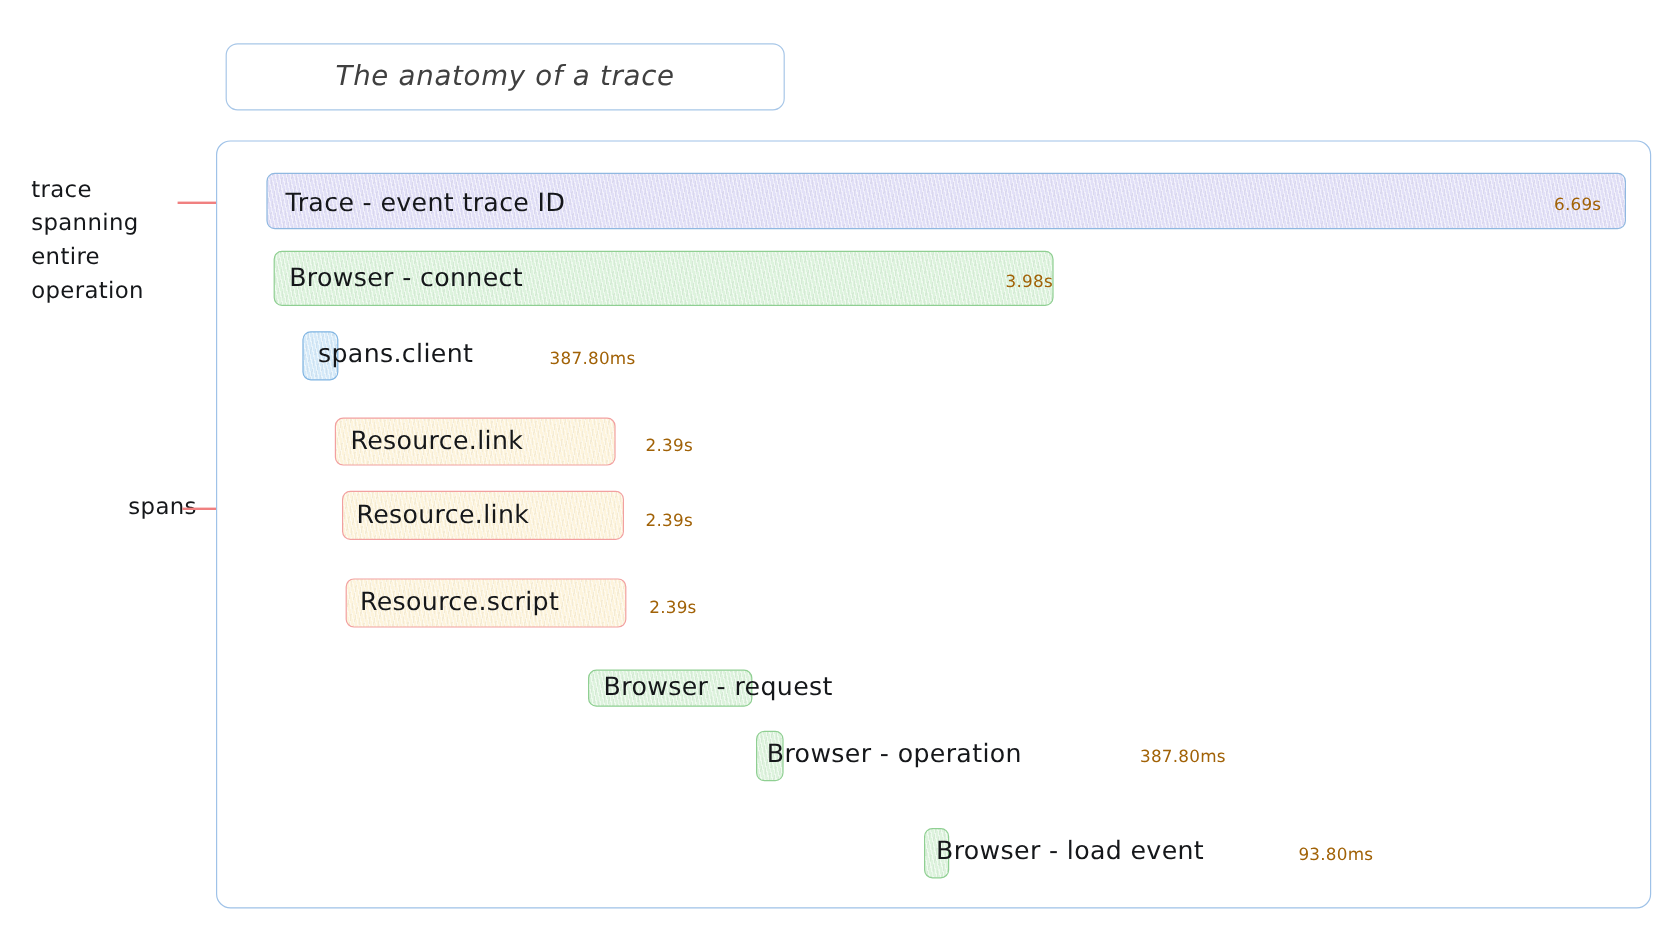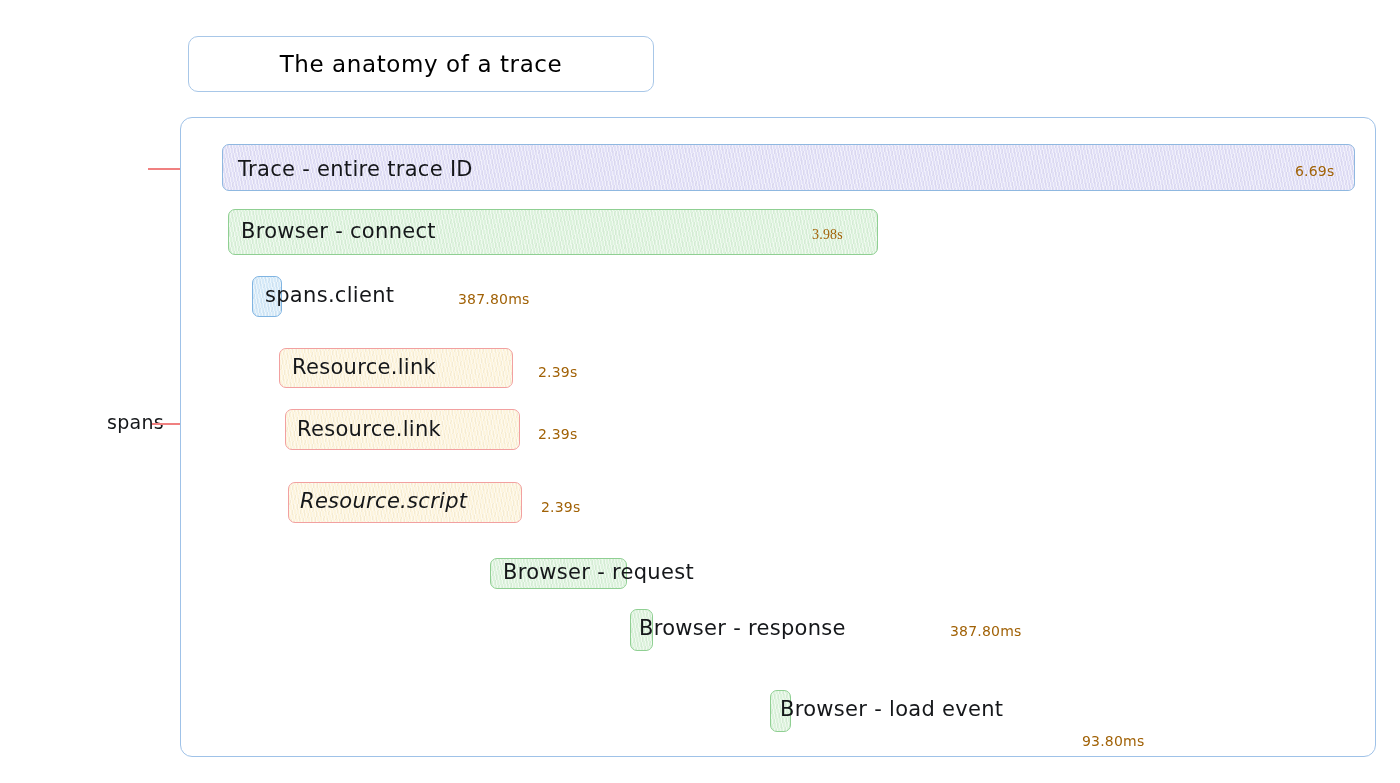--- a/index.html
+++ b/index.html
@@ -20,23 +20,24 @@
     position: absolute;
     left: 188px; top: 36px;
     width: 466px; height: 56px;
     border: 1.6px solid #a8c7e8;
     border-radius: 10px;
     background: #ffffff;
     display: flex; align-items: center; justify-content: center;
   }
   #title-card .title-text {
     font-size: 23px;
-    color: #000000;
+    color: #404040;
     letter-spacing: 0.6px;
     font-family: "DejaVu Sans", sans-serif;
+    font-style: italic;
   }
 
   
   #trace-container {
     position: absolute;
     left: 180px; top: 117px;
     width: 1196px; height: 640px;
     border: 1.6px solid #9fc2e8;
     border-radius: 12px;
     background: #ffffff;
@@ -121,69 +122,73 @@
 </style>
 </head>
 <body>
 
 <div class="canvas">
 
   <div id="title-card">
     <span class="title-text">The anatomy of a trace</span>
   </div>
 
+  <div class="annotation" id="annot-trace">trace
+spanning
+entire
+operation</div>
   <div class="annotation" id="annot-spans">spans</div>
 
   <div class="guide-hline" id="trace-bracket-lead"></div>
   <div class="guide-vline" id="trace-bracket-tick"></div>
   <div class="guide-hline" id="spans-lead"></div>
   <div class="guide-vline" id="spans-vline"></div>
 
   <div id="trace-container"></div>
 
   <div id="span-layer">
       <div class="span-row">
         <div class="bar fill-trace" style="left: 222px; top: 144px; width: 1133px; height: 47px;"></div>
-        <div class="bar-label" style="left: 238px; top: 159px;">Trace - entire trace ID</div>
+        <div class="bar-label" style="left: 238px; top: 159px;">Trace - event trace ID</div>
         <div class="bar-duration" style="left: 1295px; top: 164px;">6.69s</div>
       </div>
       <div class="span-row">
         <div class="bar fill-green" style="left: 228px; top: 209px; width: 650px; height: 46px;"></div>
         <div class="bar-label" style="left: 241px; top: 221px; text-align: right;">Browser - connect</div>
-        <div class="bar-duration" style="left: 812px; top: 228px; font-family: Liberation Serif, serif;">3.98s</div>
+        <div class="bar-duration" style="left: 838px; top: 228px;">3.98s</div>
       </div>
       <div class="span-row">
         <div class="bar fill-blue" style="left: 252px; top: 276px; width: 30px; height: 41px;"></div>
         <div class="bar-label" style="left: 265px; top: 285px;">spans.client</div>
         <div class="bar-duration" style="left: 458px; top: 292px;">387.80ms</div>
       </div>
       <div class="span-row">
         <div class="bar fill-cream" style="left: 279px; top: 348px; width: 234px; height: 40px;"></div>
         <div class="bar-label" style="left: 292px; top: 357px;">Resource.link</div>
         <div class="bar-duration" style="left: 538px; top: 365px;">2.39s</div>
       </div>
       <div class="span-row">
         <div class="bar fill-cream" style="left: 285px; top: 409px; width: 235px; height: 41px;"></div>
         <div class="bar-label" style="left: 297px; top: 419px;">Resource.link</div>
         <div class="bar-duration" style="left: 538px; top: 427px;">2.39s</div>
       </div>
       <div class="span-row">
         <div class="bar fill-cream" style="left: 288px; top: 482px; width: 234px; height: 41px;"></div>
-        <div class="bar-label" style="left: 300px; top: 491px; font-style: italic;">Resource.script</div>
+        <div class="bar-label" style="left: 300px; top: 491px;">Resource.script</div>
         <div class="bar-duration" style="left: 541px; top: 500px;">2.39s</div>
       </div>
       <div class="span-row">
         <div class="bar fill-green" style="left: 490px; top: 558px; width: 137px; height: 31px;"></div>
         <div class="bar-label" style="left: 503px; top: 562px;">Browser - request</div>
       </div>
       <div class="span-row">
         <div class="bar fill-green" style="left: 630px; top: 609px; width: 23px; height: 42px;"></div>
-        <div class="bar-label" style="left: 639px; top: 618px;">Browser - response</div>
+        <div class="bar-label" style="left: 639px; top: 618px;">Browser - operation</div>
         <div class="bar-duration" style="left: 950px; top: 624px;">387.80ms</div>
       </div>
       <div class="span-row">
         <div class="bar fill-green" style="left: 770px; top: 690px; width: 21px; height: 42px;"></div>
         <div class="bar-label" style="left: 780px; top: 699px; text-align: center;">Browser - load event</div>
-        <div class="bar-duration" style="left: 1082px; top: 706px; margin-top: 28px;">93.80ms</div>
+        <div class="bar-duration" style="left: 1082px; top: 706px;">93.80ms</div>
       </div>
     </div>
 
 </div>
 
 </body></html>

